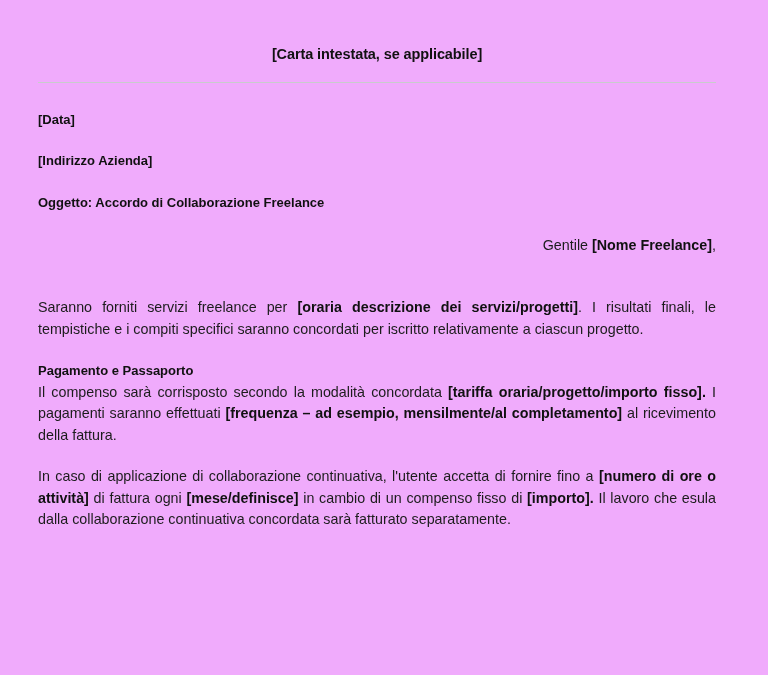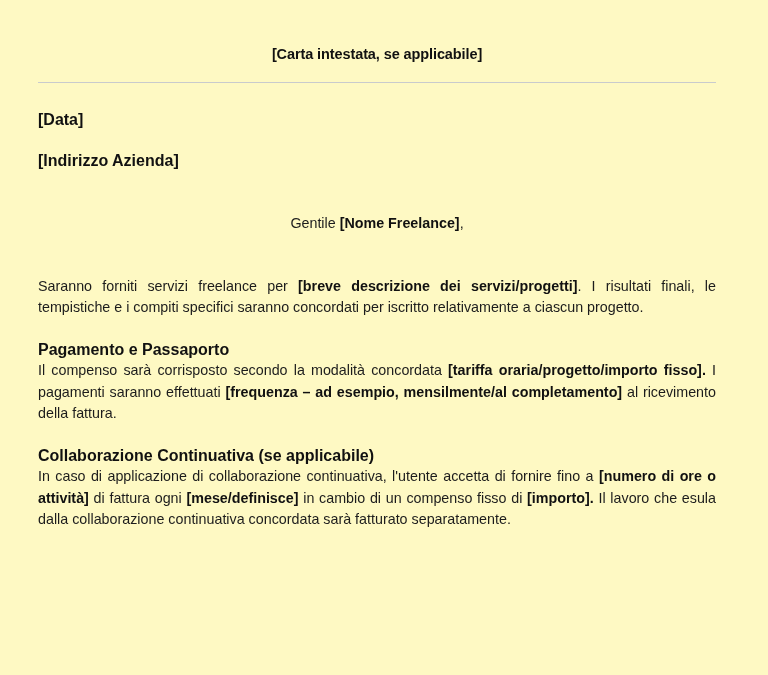--- a/index.html
+++ b/index.html
@@ -13,21 +13,21 @@
     overflow: hidden;
     font-family: "Liberation Sans", sans-serif;
     color: #1a1a1a;
     -webkit-font-smoothing: antialiased;
   }
 
   .page {
     position: relative;
     width: 768px;
     height: 675px;
-    background: #fef9c3;
+    background: #f0abfc;
     box-sizing: border-box;
     padding: 0;
     overflow: hidden;
   }
 
   .content {
     position: absolute;
     left: 38px;
     top: 0;
     width: 678px;
@@ -53,26 +53,26 @@
   .block {
     font-size: 14.3px;
     line-height: 21.5px;
     text-align: justify;
     text-justify: inter-word;
     color: #1c1c1c;
     margin: 0;
   }
 
   .block.nojustify {
-    text-align: center;
+    text-align: right;
   }
 
   .heading {
     font-weight: bold;
-    font-size: 16px;
+    font-size: 13px;
     line-height: 21.5px;
     color: #111111;
     margin: 0;
   }
 
   b, .b {
     font-weight: bold;
     color: #111111;
   }
 
@@ -97,38 +97,38 @@
     <div class="sp-date"></div>
 
     <p class="heading">[Data]</p>
 
     <div class="sp-ident"></div>
 
     <p class="heading">[Indirizzo Azienda]</p>
 
     <div class="sp-subject"></div>
 
+    <p class="heading">Oggetto: Accordo di Collaborazione Freelance</p>
 
     <div class="sp-greet"></div>
 
     <p class="block nojustify"><span>Gentile </span><b>[Nome Freelance]</b><span>,</span></p>
 
     <div class="sp-intro"></div>
 
 
     <div class="sp-sec"></div>
 
-    <p class="block"><span>Saranno forniti servizi freelance per </span><b>[breve descrizione dei servizi/progetti]</b><span>. I risultati finali, le tempistiche e i compiti specifici saranno concordati per iscritto relativamente a ciascun progetto.</span></p>
+    <p class="block"><span>Saranno forniti servizi freelance per </span><b>[oraria descrizione dei servizi/progetti]</b><span>. I risultati finali, le tempistiche e i compiti specifici saranno concordati per iscritto relativamente a ciascun progetto.</span></p>
 
     <div class="sp-sec"></div>
 
     <p class="heading">Pagamento e Passaporto</p>
     <p class="block"><span>Il compenso sarà corrisposto secondo la modalità concordata </span><b>[tariffa oraria/progetto/importo fisso].</b><span> I pagamenti saranno effettuati </span><b>[frequenza – ad esempio, mensilmente/al completamento]</b><span> al ricevimento della fattura.</span></p>
 
     <div class="sp-sec"></div>
 
-    <p class="heading">Collaborazione Continuativa (se applicabile)</p>
     <p class="block"><span>In caso di applicazione di collaborazione continuativa, l'utente accetta di fornire fino a </span><b>[numero di ore o attività]</b><span> di fattura ogni </span><b>[mese/definisce]</b><span> in cambio di un compenso fisso di </span><b>[importo].</b><span> Il lavoro che esula dalla collaborazione continuativa concordata sarà fatturato separatamente.</span></p>
 
     <div class="sp-sec"></div>
 
   </div>
 </div>
 
 </body></html>

